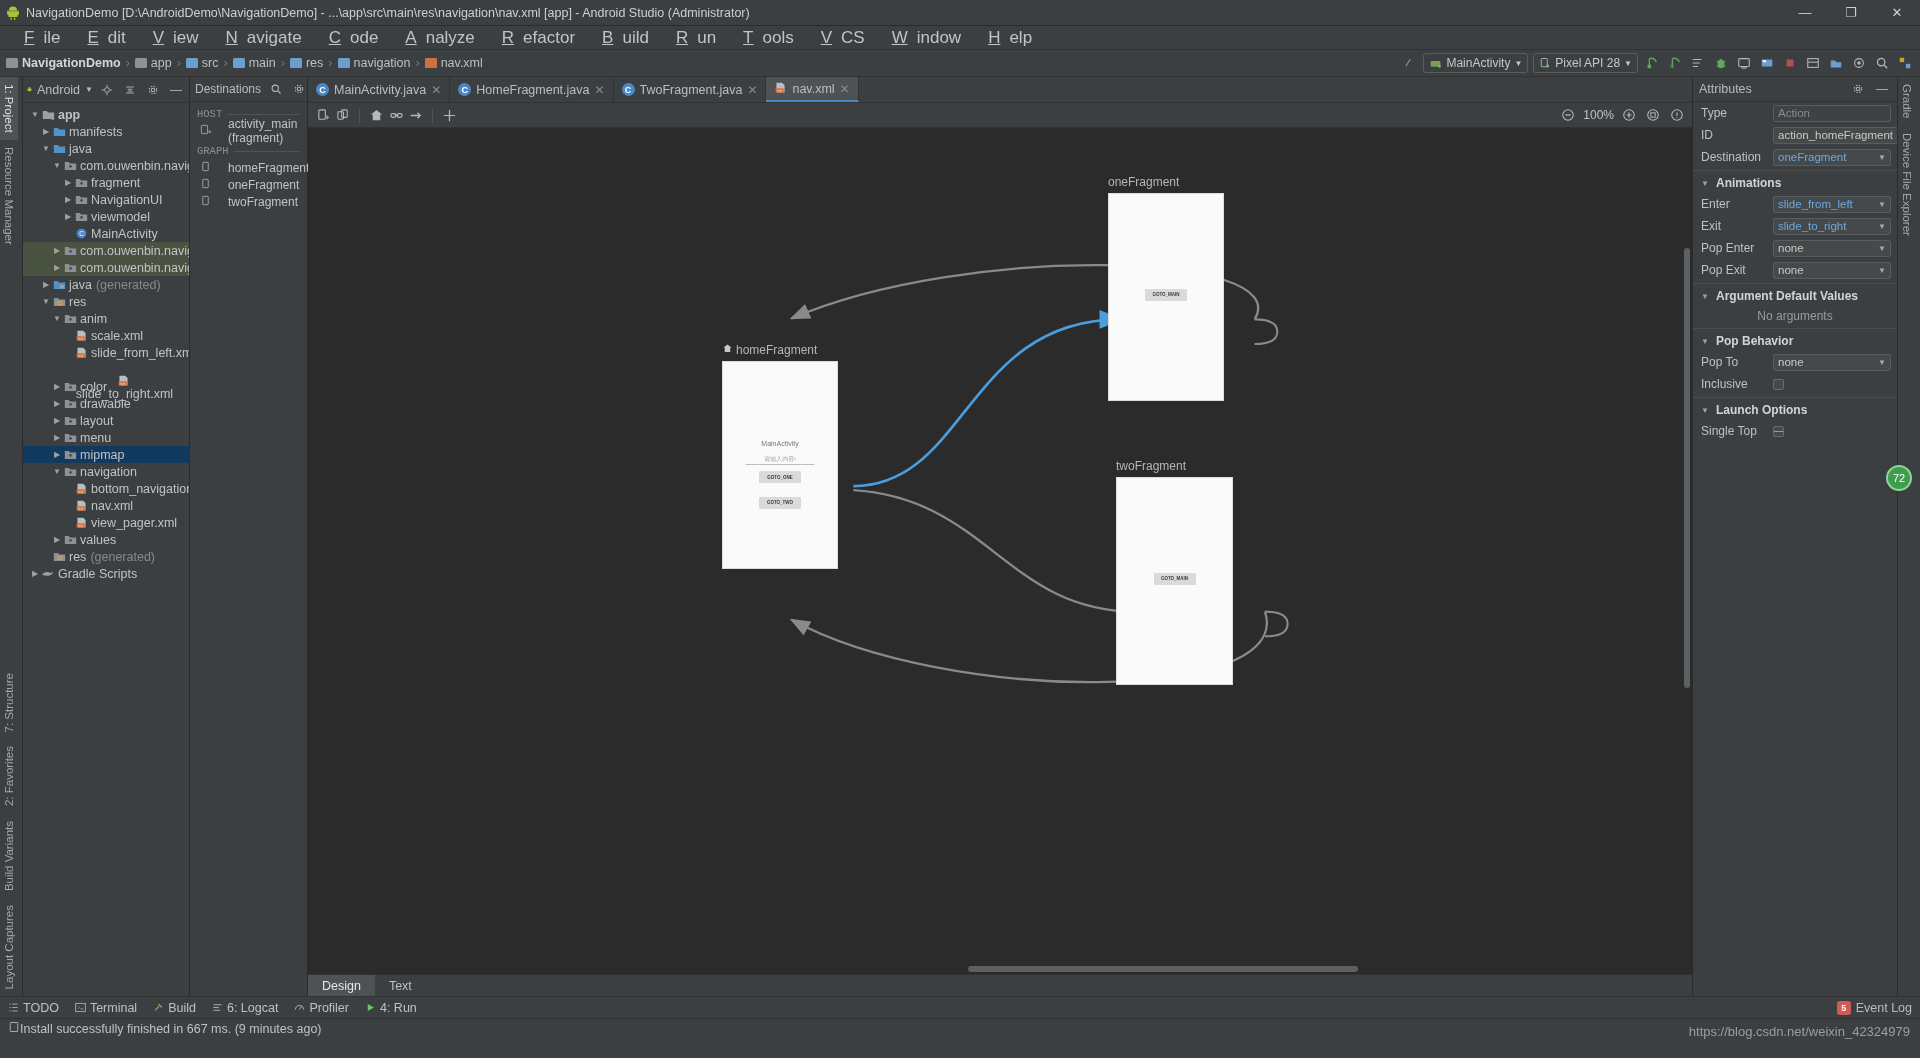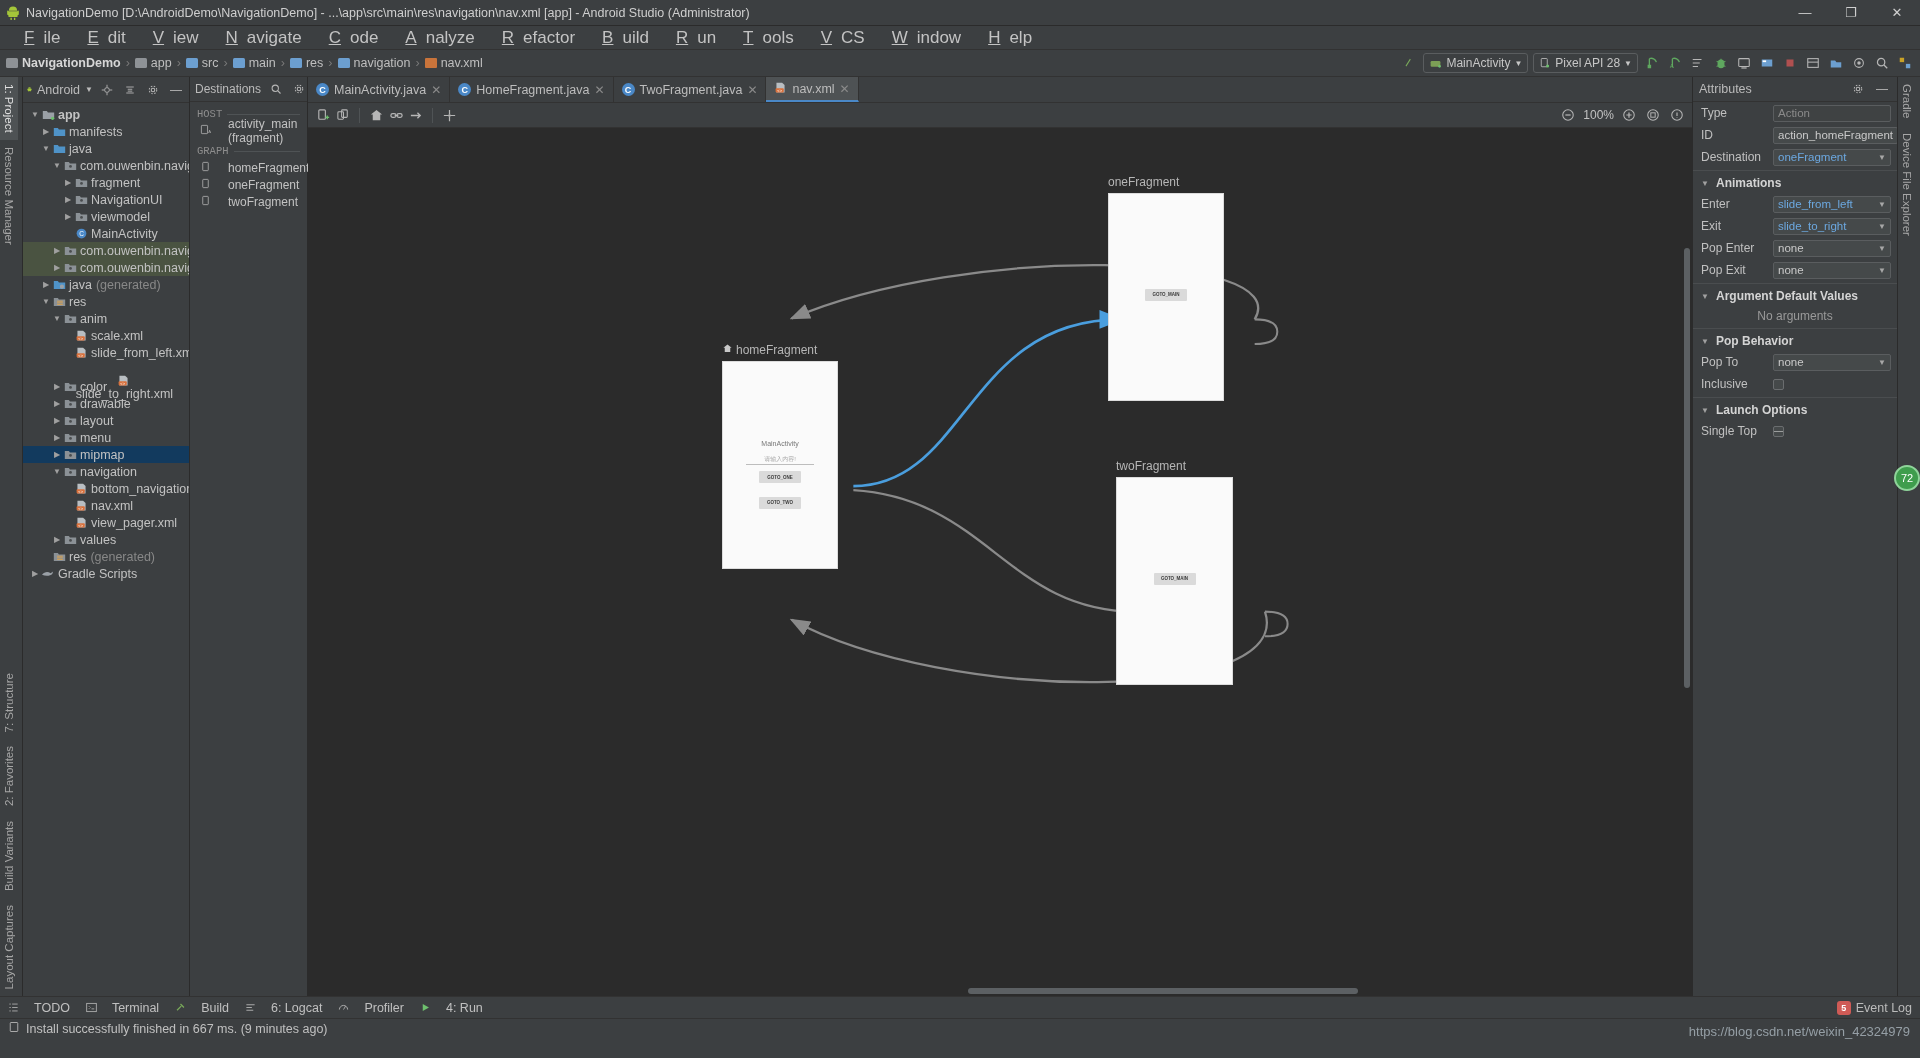--- a/index.html
+++ b/index.html
@@ -106,29 +106,29 @@
   .afield .caret{ margin-left:auto; color:#a7a7a7; font-size:8px;}
   .asect{ display:flex; align-items:center; gap:5px; padding:5px 6px 3px 6px; font-weight:bold;
           color:#d4d4d4; font-size:12px; border-top:1px solid #4a4d4f; margin-top:2px;}
   .asect .tw{ font-size:8px;}
   .anote{ text-align:center; color:#9a9a9a; font-size:12px; padding:3px 0;}
   .cbox{ width:11px;height:11px;border:1px solid #6a6d6f;background:#45494a;border-radius:2px;}
   .cbox.dash{ display:flex;align-items:center;justify-content:center;color:#c9c9c9;font-size:9px;}
   
   #toolwin{ height:22px; display:flex; align-items:center; gap:16px; padding:0 8px;
             border-top:1px solid #323232; background:#3c3f41; font-size:12.5px;}
-  #toolwin .item{ display:flex; align-items:center; gap:15px; color:#c0c0c0;}
+  #toolwin .item{ display:flex; align-items:center; gap:4px; color:#c0c0c0;}
   #toolwin .right{ margin-left:auto; display:flex; align-items:center; gap:5px;}
   .badge{ width:14px;height:14px;border-radius:3px;background:#cf5b56;color:#fff;font-size:9px;
           display:flex;align-items:center;justify-content:center;font-weight:bold;}
-  #statusbar{ height:20px; display:flex; align-items:center; gap:6px; padding:0 8px;
+  #statusbar{ height:20px; display:flex; align-items:center; padding:0 8px;
               border-top:1px solid #323232; background:#3c3f41; font-size:12.5px; color:#c0c0c0;}
   #watermark{ position:absolute; right:10px; bottom:19px; font-size:13px; color:#9aa4ab; opacity:.95;}
   .u{ text-decoration:underline; }
-  .badge72{ position:absolute; right:0; top:388px; width:26px;height:26px;border-radius:50%;
+  .badge72{ position:absolute; right:8px; top:388px; width:26px;height:26px;border-radius:50%;
             background:#3f9d4d; border:2px solid #8fd49a; color:#fff; font-size:11px;
             display:flex;align-items:center;justify-content:center; }
 </style>
 </head>
 <body>
 
 <div id="titlebar">
   <svg class="andicon" viewBox="0 0 24 24">
     <path fill="#a4c639" d="M4 9h16v8a2 2 0 0 1-2 2H6a2 2 0 0 1-2-2V9zm-2 0a1.3 1.3 0 0 1 2.6 0v5a1.3 1.3 0 0 1-2.6 0V9zm17.4 0a1.3 1.3 0 0 1 2.6 0v5a1.3 1.3 0 0 1-2.6 0V9zM8 20h2v3a1.2 1.2 0 0 1-2.4 0V20zm6 0h2v3a1.2 1.2 0 0 1-2.4 0V20zM5 8a7 7 0 0 1 14 0H5z"></path>
   </svg>
@@ -824,20 +824,24 @@
             </div>
             <div class="phone" style="width: 117px; height: 208px;">
               <div class="pv-btn" style="font-size: 4.5px; height: 12px; width: 42px; left: calc(50% - 21px); top: 46%;">GOTO_MAIN</div>
             </div>
           </div>
         </div>
       <div class="hscroll" style="left:660px; width:390px;"></div>
       <div class="vscroll" style="top:120px; height:440px;"></div>
     </div>
 
+    <div id="designtext">
+        <div class="dtab active">Design</div>
+        <div class="dtab">Text</div>
+      </div>
   </div>
 
   <div id="attrpane">
     <div id="attrhdr">
       <span>Attributes</span>
       <span style="margin-left:auto;display:flex;gap:6px">
         <span class="tb-ic">
             <svg width="12" height="12" viewBox="0 0 16 16">
               <circle cx="8" cy="8" r="2.4" fill="none" stroke="#b6b6b6" stroke-width="1.4"></circle>
               <circle cx="8" cy="8" r="5" fill="none" stroke="#b6b6b6" stroke-width="1.4" stroke-dasharray="2 2"></circle>

